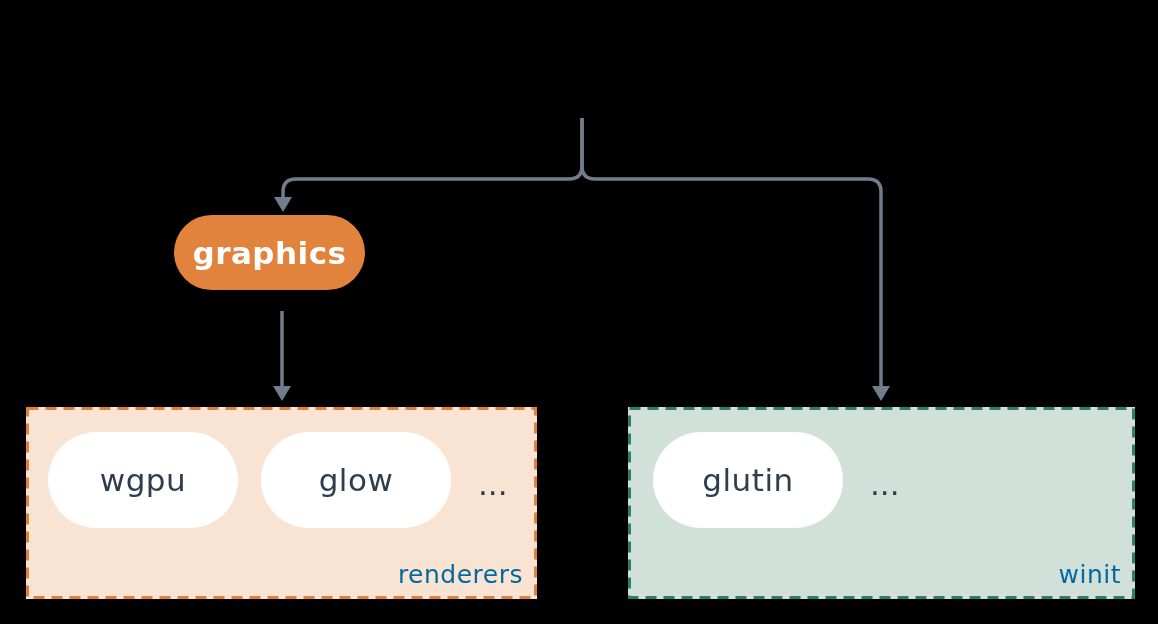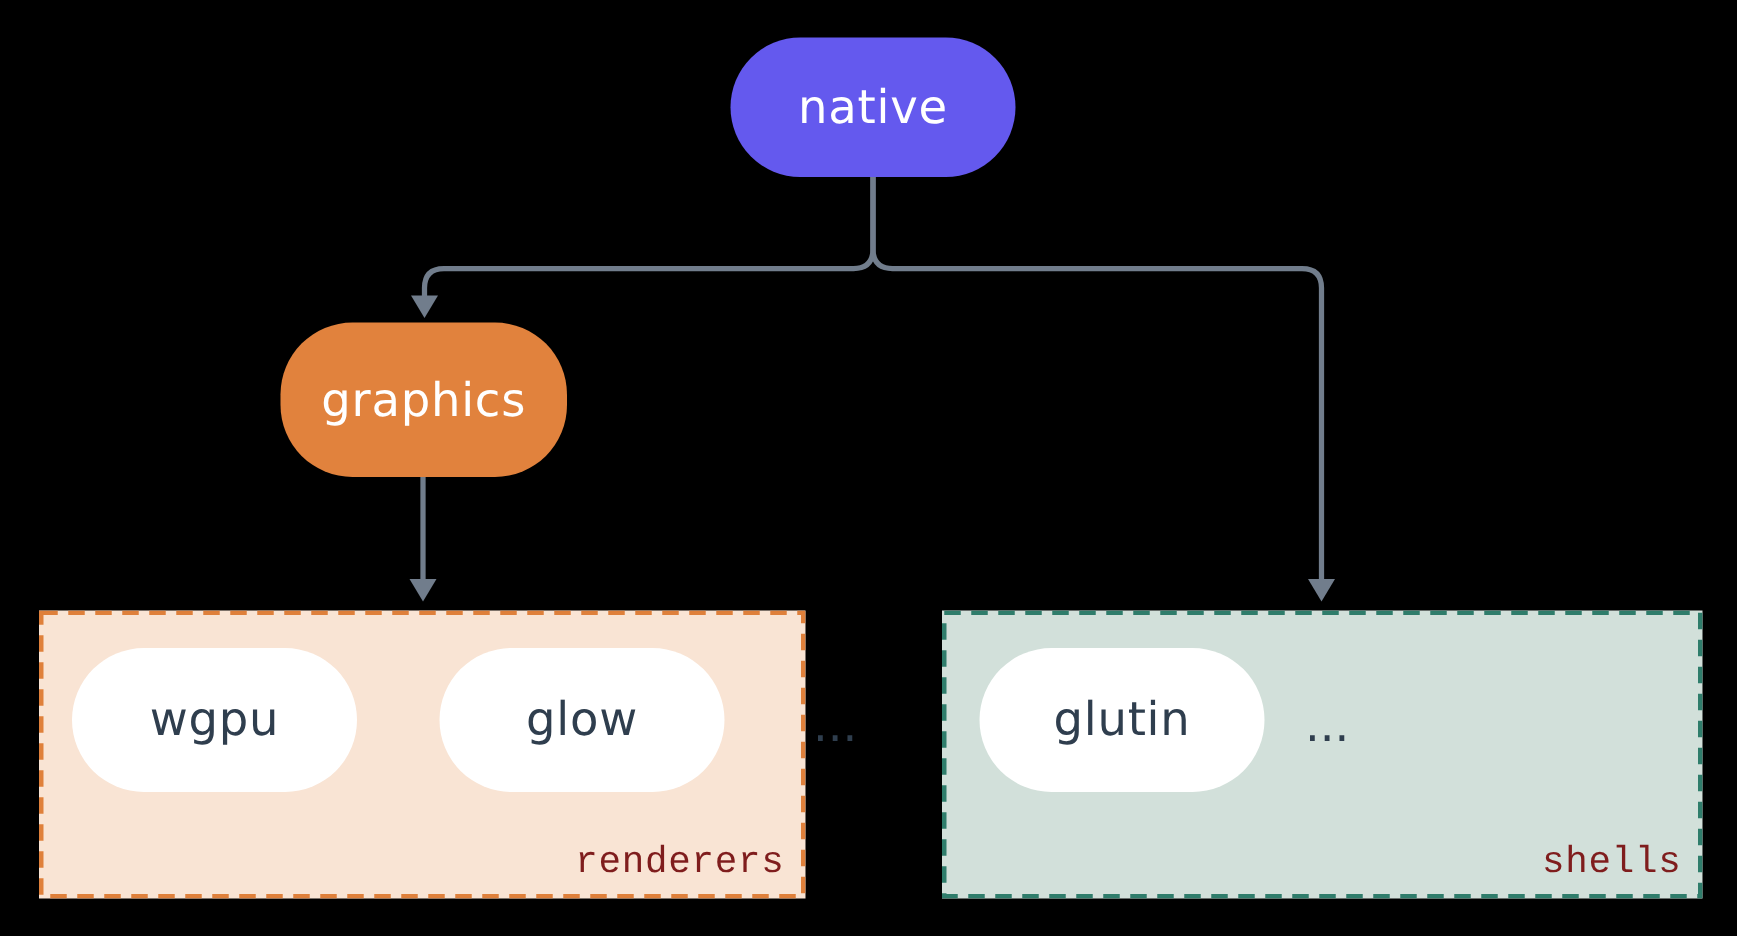--- a/index.html
+++ b/index.html
@@ -31,24 +31,25 @@
     font-size: 31px;
     letter-spacing: 0.5px;
   }
   .node-native {
     left: 487px; top: 25px;
     width: 190px; height: 93px;
     background: #6459EE;
     border-radius: 47px;
   }
   .node-graphics {
-    left: 187px; top: 215px;
-    width: 191px; height: 103px;
+    left: 174px; top: 215px;
+    width: 191px; height: 75px;
     background: #E1823D;
     border-radius: 48px;
+    font-weight: bold;
   }
   .group {
     position: absolute;
     top: 407px;
     height: 192px;
     box-sizing: border-box;
   }
   .group-renderers {
     left: 26px;
     width: 511px;
@@ -65,21 +66,21 @@
     width: 100%;
     height: 100%;
     pointer-events: none;
   }
   .group-row {
     position: absolute;
     left: 0; top: 25px;
     display: flex;
     align-items: center;
   }
-  .group-renderers .group-row { padding-left: 22px; gap: 32px; }
+  .group-renderers .group-row { padding-left: 22px; }
   .group-shells .group-row { padding-left: 25px; }
   .pill {
     height: 96px;
     min-width: 190px;
     background: #ffffff;
     border-radius: 48px;
     display: flex;
     align-items: center;
     justify-content: center;
     color: #2F3E4E;
@@ -93,46 +94,42 @@
   .ellipsis {
     color: #2F3E4E;
     font-size: 31px;
     margin-left: 27px;
     padding-top: 8px;
   }
   .group-label {
     position: absolute;
     right: 14px;
     bottom: 10px;
-    color: #7f1d1d;
+    color: #0369a1;
     font-size: 25px;
     letter-spacing: 0.5px;
-    font-family: Liberation Mono, monospace;
   }
 </style>
 </head>
 <body>
 
 <div class="canvas">
 
   <svg class="connector-layer" viewBox="0 0 1158 624" xmlns="http://www.w3.org/2000/svg">
 
     <path d="M 582 118 L 582 166 Q 582 179 569 179 L 296 179 Q 283 179 283 192 L 283 198" fill="none" stroke="#717D8C" stroke-width="3.5"></path>
     <polygon points="283,212 274,197 292,197" fill="#717D8C"></polygon>
 
     <path d="M 582 118 L 582 166 Q 582 179 595 179 L 868 179 Q 881 179 881 192 L 881 387" fill="none" stroke="#717D8C" stroke-width="3.5"></path>
     <polygon points="881,401 872,386 890,386" fill="#717D8C"></polygon>
 
     <path d="M 282 311 L 282 387" fill="none" stroke="#717D8C" stroke-width="3.5"></path>
     <polygon points="282,401 273,386 291,386" fill="#717D8C"></polygon>
   </svg>
 
-  <div class="node node-native">
-    <span>native</span>
-  </div>
 
   <div class="node node-graphics">
     <span>graphics</span>
   </div>
 
   <div class="group group-renderers">
     <svg class="group-border" viewBox="0 0 511 192" xmlns="http://www.w3.org/2000/svg" preserveAspectRatio="none">
       <rect x="1.5" y="1.5" width="508" height="189" fill="none" stroke="#DF803B" stroke-width="3" stroke-dasharray="11 7"></rect>
     </svg>
     <div class="group-row">
@@ -150,16 +147,16 @@
   <div class="group group-shells">
     <svg class="group-border" viewBox="0 0 507 192" xmlns="http://www.w3.org/2000/svg" preserveAspectRatio="none">
       <rect x="1.5" y="1.5" width="504" height="189" fill="none" stroke="#2F7D6B" stroke-width="3" stroke-dasharray="11 7"></rect>
     </svg>
     <div class="group-row">
       <div class="pill">
         <span>glutin</span>
       </div>
       <span class="ellipsis">...</span>
     </div>
-    <span class="group-label">shells</span>
+    <span class="group-label">winit</span>
   </div>
 
 </div>
 
 </body></html>

